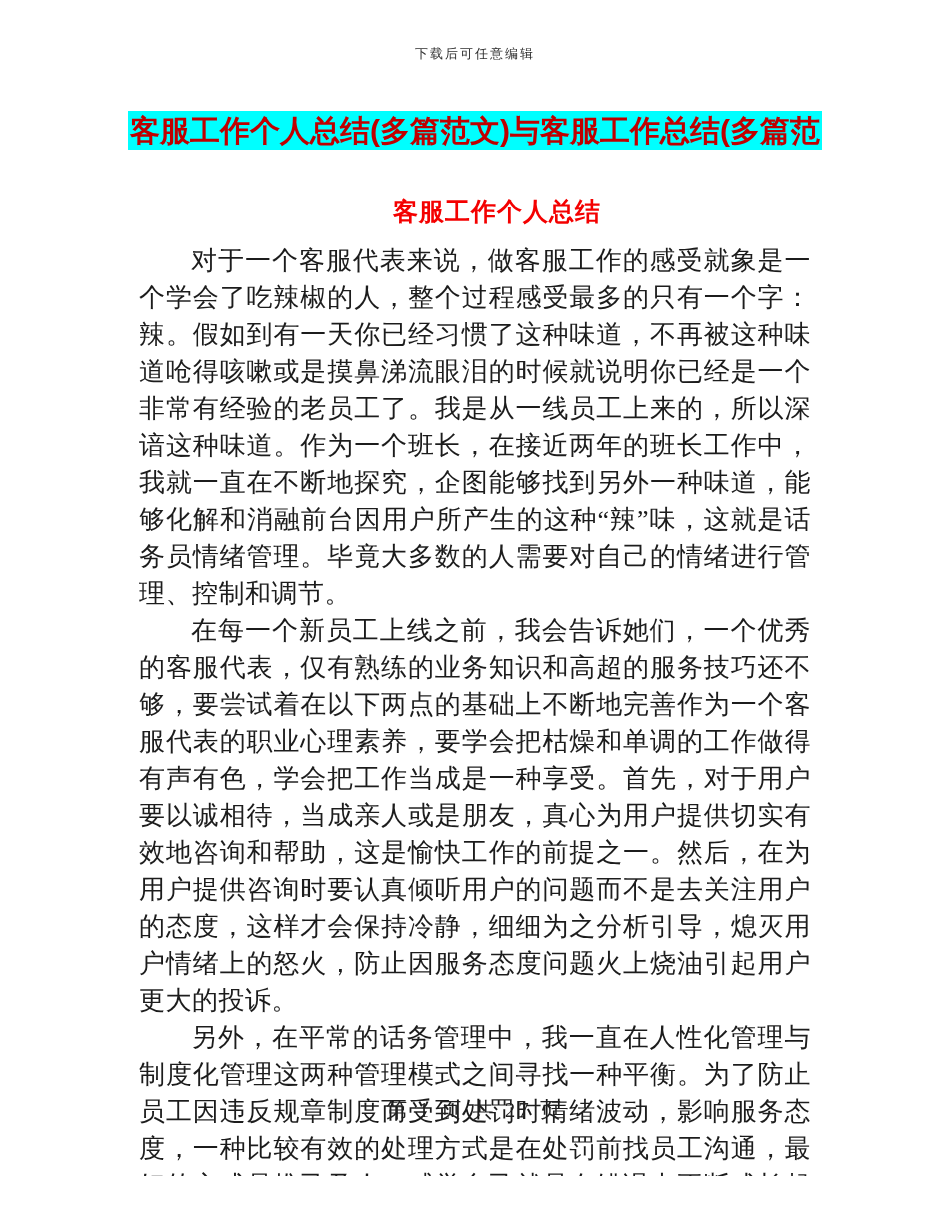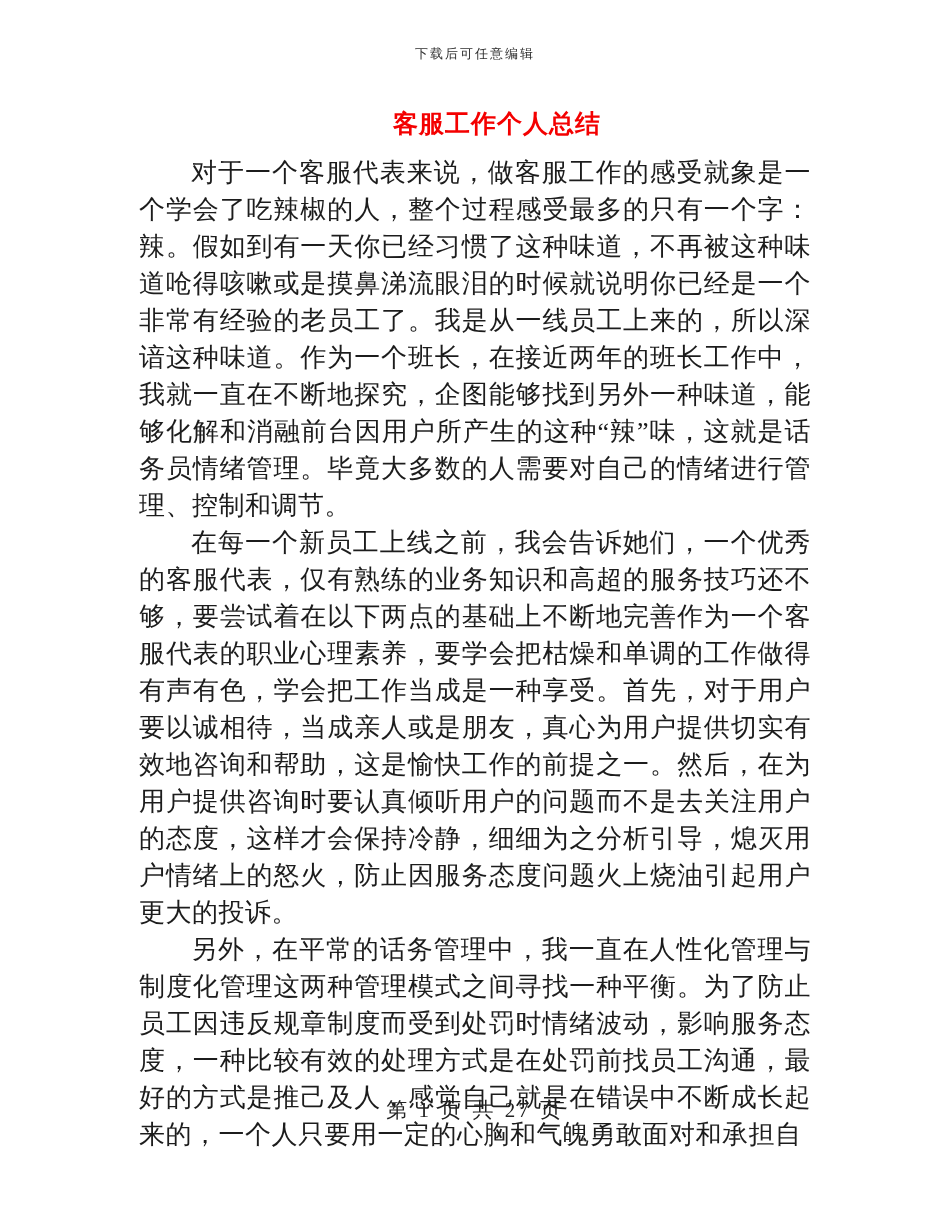--- a/index.html
+++ b/index.html
@@ -77,20 +77,21 @@
   }
 </style>
 </head>
 <body>
 
 <div class="page">
 
   <div class="header-note">下载后可任意编辑</div>
 
   <div class="doc-title">
+    <span class="title-line"><span class="hl">客服工作个人总结(多篇范文)与客服工作总结(多篇范</span></span>
   </div>
 
   <div class="section-title">客服工作个人总结</div>
 
   <div class="body-text">
     <p>对于一个客服代表来说，做客服工作的感受就象是一个学会了吃辣椒的人，整个过程感受最多的只有一个字：辣。假如到有一天你已经习惯了这种味道，不再被这种味道呛得咳嗽或是摸鼻涕流眼泪的时候就说明你已经是一个非常有经验的老员工了。我是从一线员工上来的，所以深谙这种味道。作为一个班长，在接近两年的班长工作中，我就一直在不断地探究，企图能够找到另外一种味道，能够化解和消融前台因用户所产生的这种“辣”味，这就是话务员情绪管理。毕竟大多数的人需要对自己的情绪进行管理、控制和调节。</p>
     <p>在每一个新员工上线之前，我会告诉她们，一个优秀的客服代表，仅有熟练的业务知识和高超的服务技巧还不够，要尝试着在以下两点的基础上不断地完善作为一个客服代表的职业心理素养，要学会把枯燥和单调的工作做得有声有色，学会把工作当成是一种享受。首先，对于用户要以诚相待，当成亲人或是朋友，真心为用户提供切实有效地咨询和帮助，这是愉快工作的前提之一。然后，在为用户提供咨询时要认真倾听用户的问题而不是去关注用户的态度，这样才会保持冷静，细细为之分析引导，熄灭用户情绪上的怒火，防止因服务态度问题火上烧油引起用户更大的投诉。</p>
     <p>另外，在平常的话务管理中，我一直在人性化管理与制度化管理这两种管理模式之间寻找一种平衡。为了防止员工因违反规章制度而受到处罚时情绪波动，影响服务态度，一种比较有效的处理方式是在处罚前找员工沟通，最好的方式是推己及人，感觉自己就是在错误中不断成长起来的，一个人只要用一定的心胸和气魄勇敢面对和承担自</p>
   </div>
 

